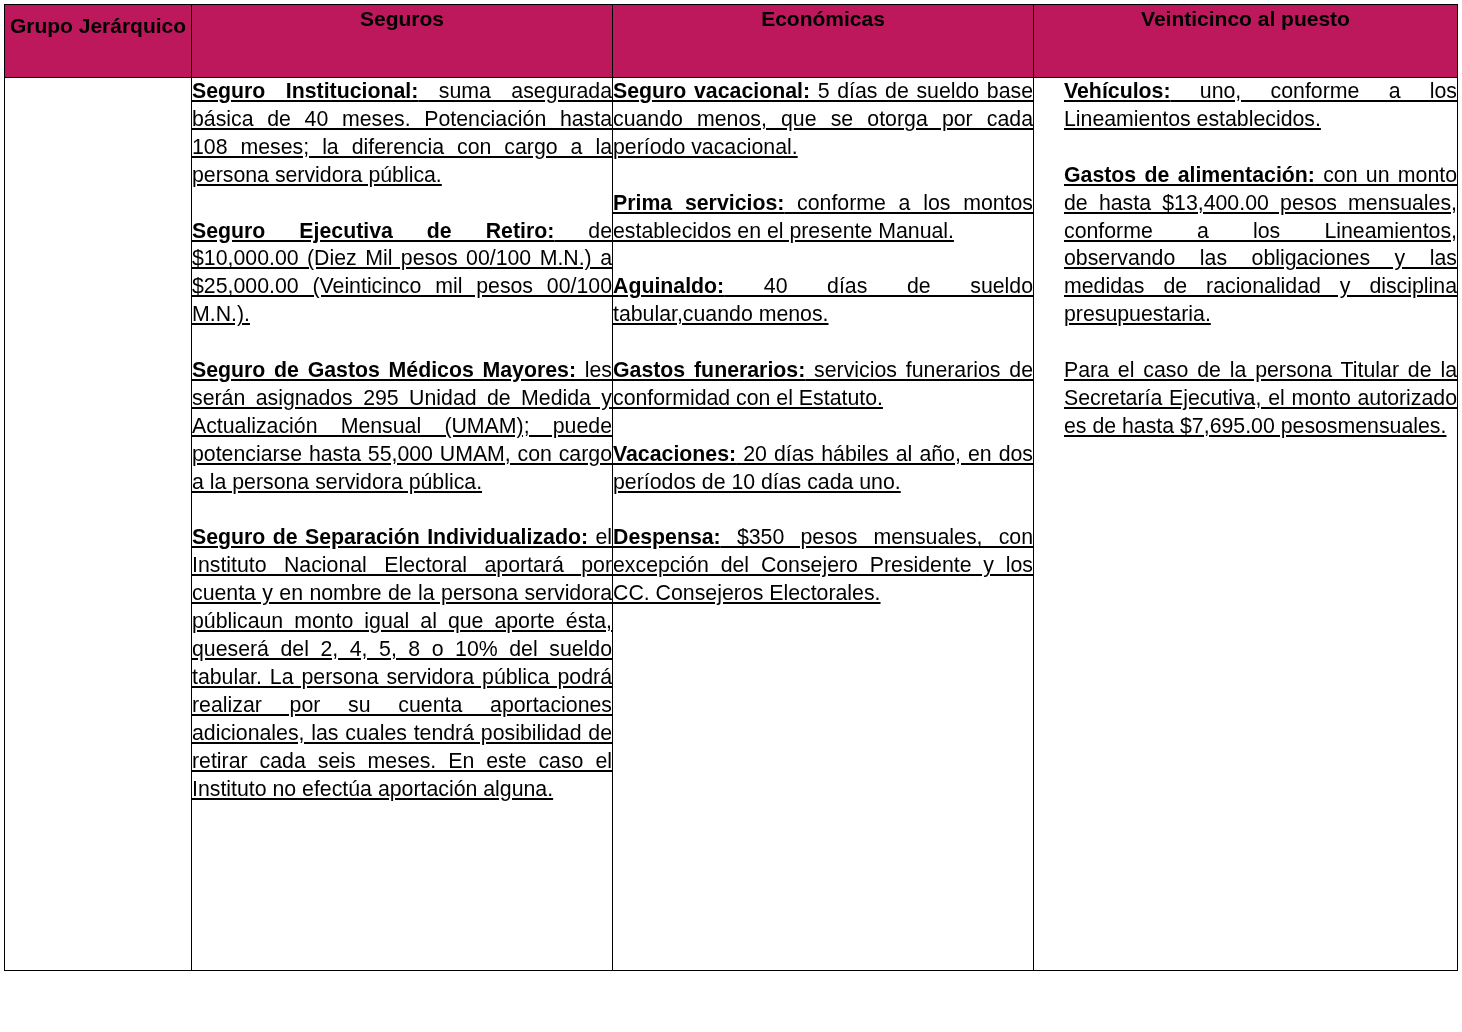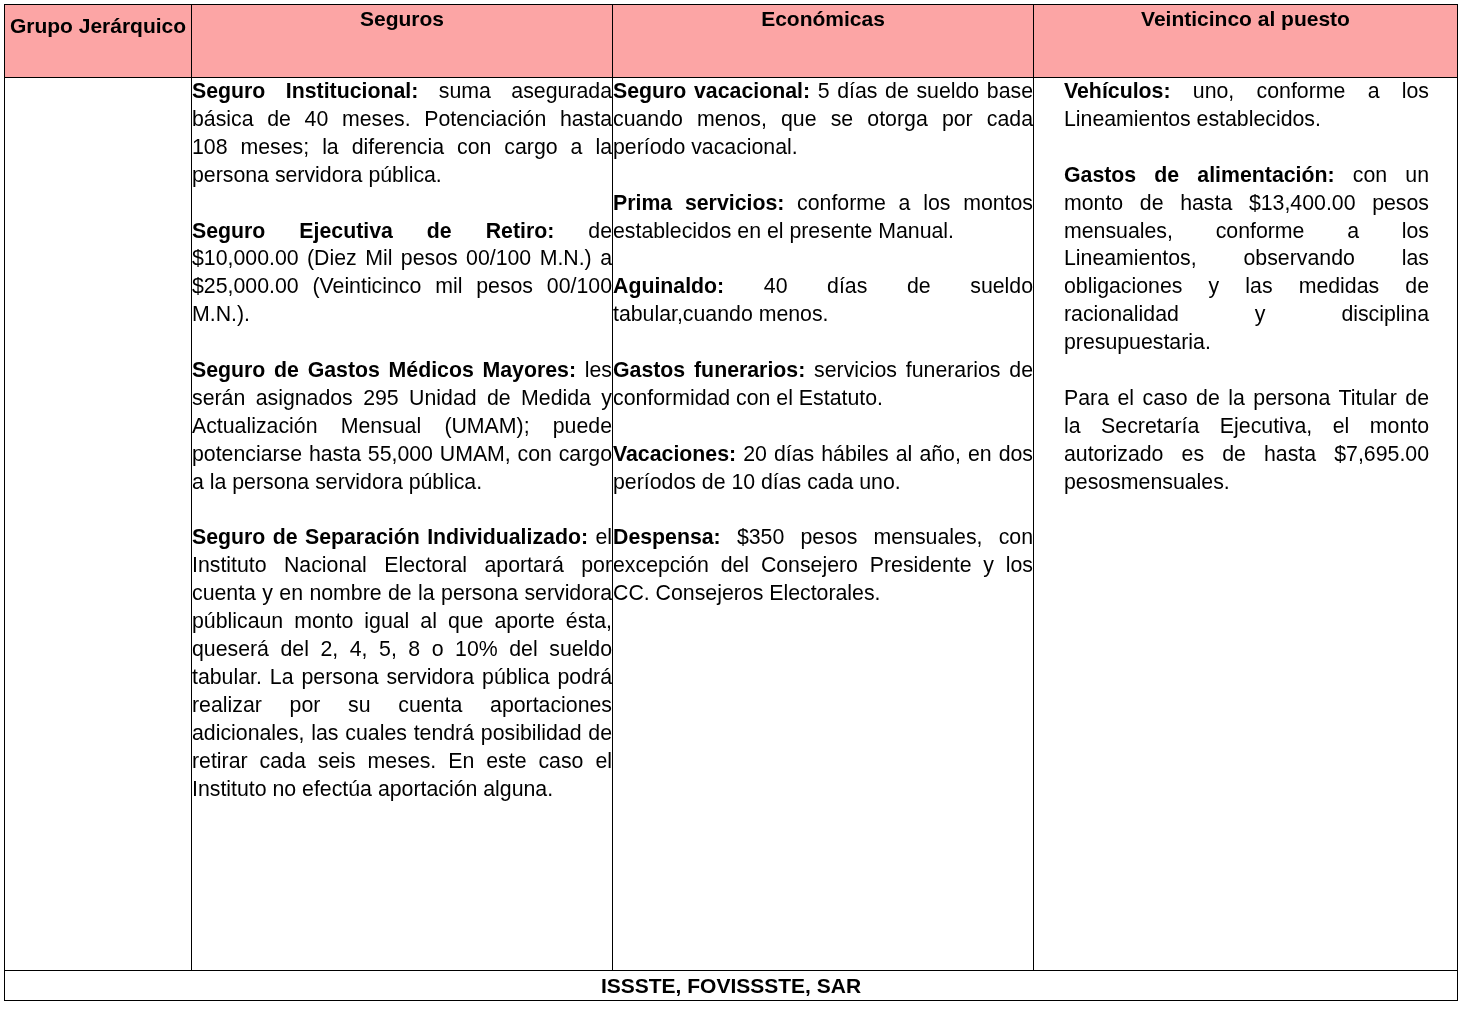--- a/index.html
+++ b/index.html
@@ -8,21 +8,21 @@
   table.benefits {
     position: absolute; left: 4px; top: 4px;
     width: 1453px; border-collapse: collapse; table-layout: fixed;
   }
   table.benefits td, table.benefits th {
     border: 1.5px solid #000;
     vertical-align: top;
     padding: 0;
   }
   th.hdr {
-    background: #fca5a5;
+    background: #be185d;
     font-weight: bold;
     font-size: 21px;
     line-height: 27px;
     height: 64px;
     text-align: center;
     vertical-align: top;
     padding-top: 8px;
   }
   th.hdr.grupo { padding-top: 8px; line-height: 26px; }
   td.grupo-cell {
@@ -30,20 +30,21 @@
     font-weight: bold; font-size: 21px;
   }
   td.content {
     padding: 3px 18px 4px 14px;
   }
   .para {
     font-size: 21.3px;
     line-height: 27.9px;
     text-align: justify;
     margin: 0 0 27.9px 0;
+    text-decoration: underline;
   }
   .para:last-child { margin-bottom: 0; }
   .para b { font-weight: bold; }
   tr.footer td {
     text-align: center; font-weight: bold; font-size: 21px;
     height: 29px; line-height: 29px; vertical-align: middle;
   }
 </style>
 </head>
 <body>
@@ -75,23 +76,20 @@
         <p class="para"><b>Seguro de Separación Individualizado:</b><span> el Instituto Nacional Electoral aportará por cuenta y en nombre de la persona servidora públicaun monto igual al que aporte ésta, queserá del 2, 4, 5, 8 o 10% del sueldo tabular. La persona servidora pública podrá realizar por su cuenta aportaciones adicionales, las cuales tendrá posibilidad de retirar cada seis meses. En este caso el Instituto no efectúa  aportación alguna.</span></p>
       </td>
       <td class="content">
         <p class="para"><b>Seguro vacacional:</b><span> 5 días de sueldo base cuando menos, que se otorga por cada período  vacacional.</span></p>
         <p class="para"><b>Prima servicios:</b><span> conforme a los montos establecidos en el presente Manual.</span></p>
         <p class="para"><b>Aguinaldo:</b><span> 40 días de sueldo tabular,cuando  menos.</span></p>
         <p class="para"><b>Gastos funerarios:</b><span> servicios funerarios de conformidad con el Estatuto.</span></p>
         <p class="para"><b>Vacaciones:</b><span> 20 días hábiles al año, en dos  períodos de 10 días cada uno.</span></p>
         <p class="para"><b>Despensa:</b><span> $350 pesos mensuales, con excepción del Consejero Presidente y los CC. Consejeros Electorales.</span></p>
       </td>
-      <td class="content" style="padding-left:30px;padding-right:28px">
+      <td class="content" style="padding-left:30px;">
         <p class="para"><b>Vehículos:</b><span> uno, conforme a los Lineamientos  establecidos.</span></p>
         <p class="para"><b>Gastos de alimentación:</b><span> con un monto de hasta $13,400.00 pesos mensuales, conforme a los Lineamientos, observando las obligaciones y las medidas de racionalidad y disciplina presupuestaria.</span></p>
         <p class="para"><b></b><span>Para el caso de la persona Titular de la Secretaría Ejecutiva, el monto autorizado es de hasta $7,695.00 pesosmensuales.</span></p>
       </td>
     </tr>
-    <tr class="footer">
-      <td colspan="4">ISSSTE, FOVISSSTE, SAR</td>
-    </tr>
   </tbody>
 </table>
 
 </body></html>

